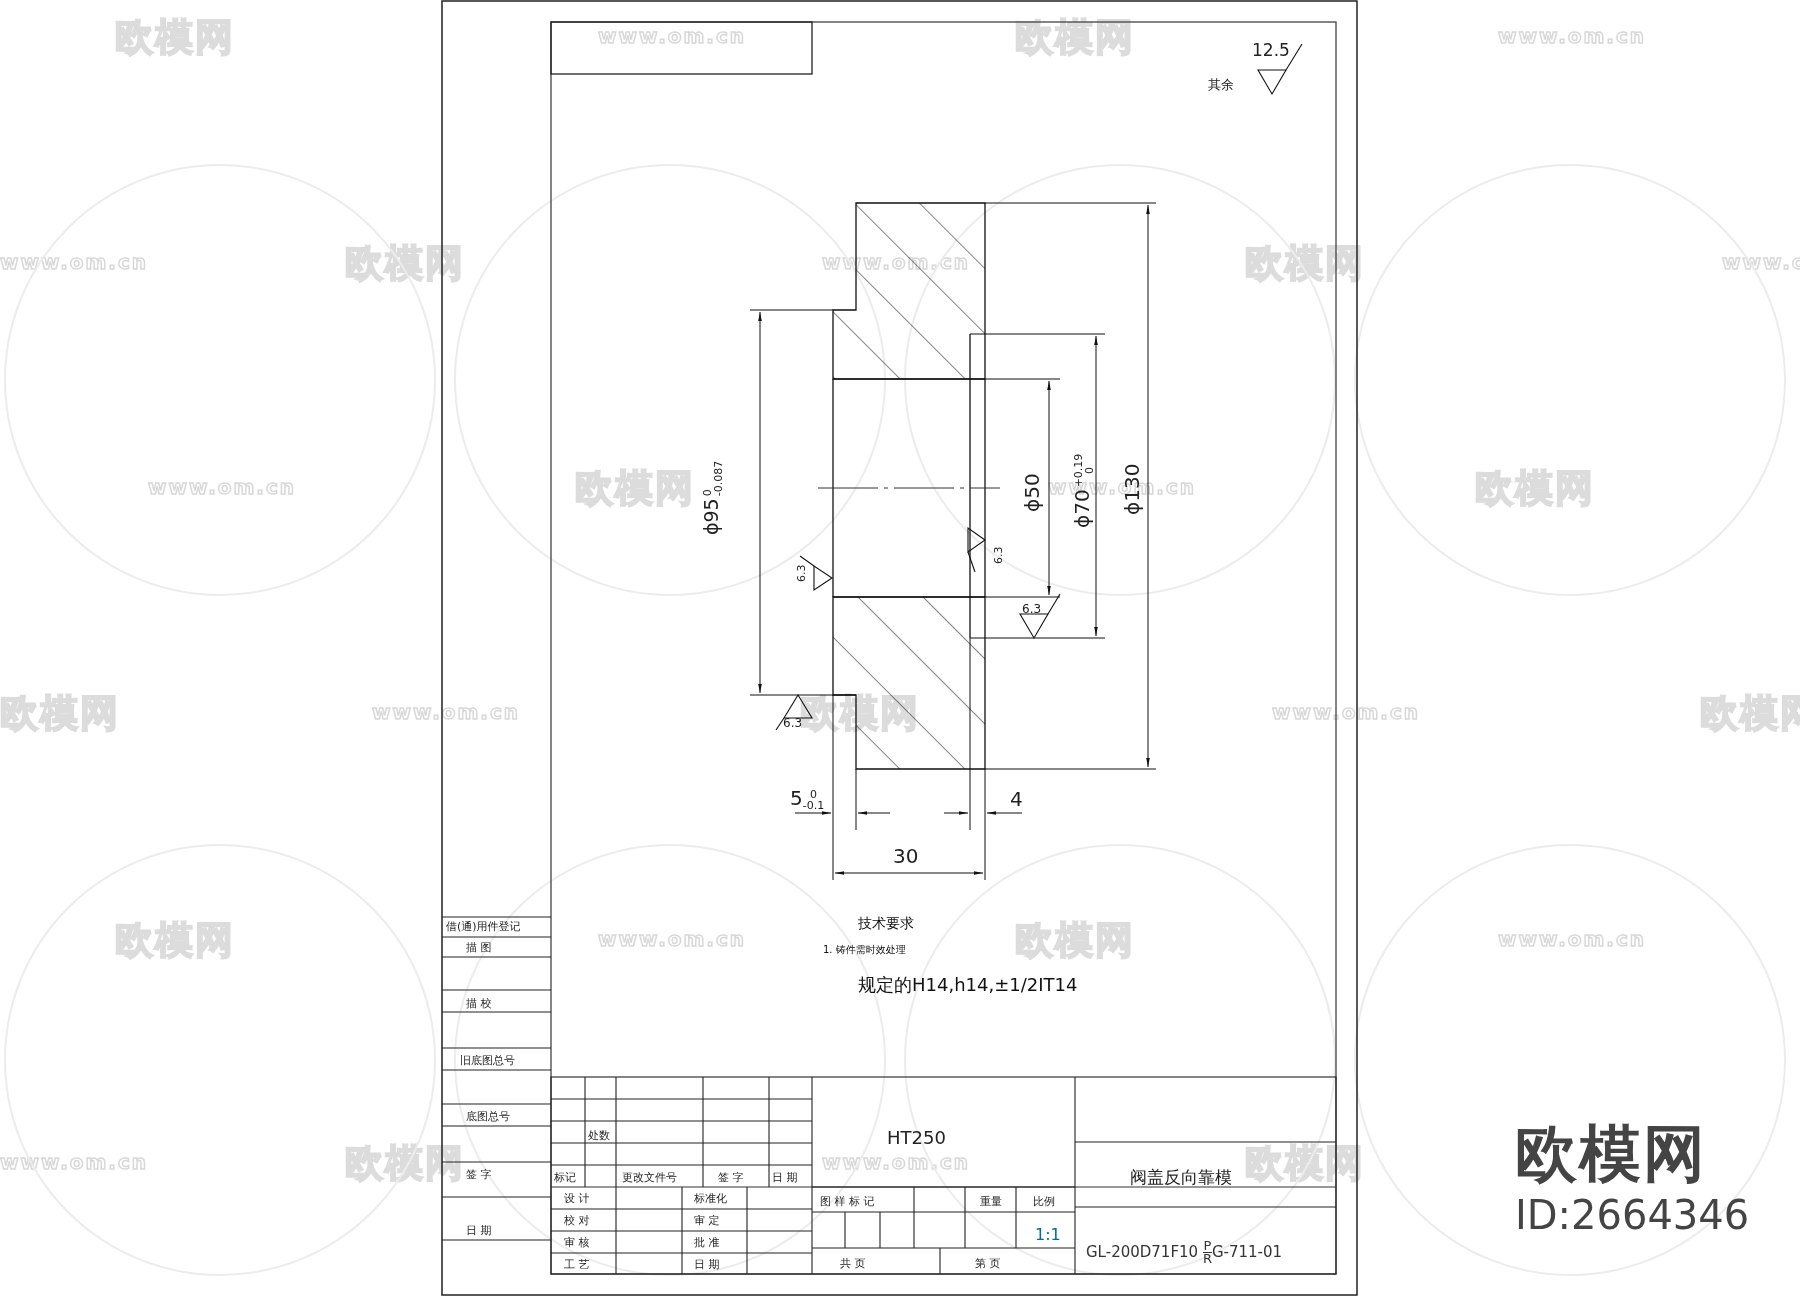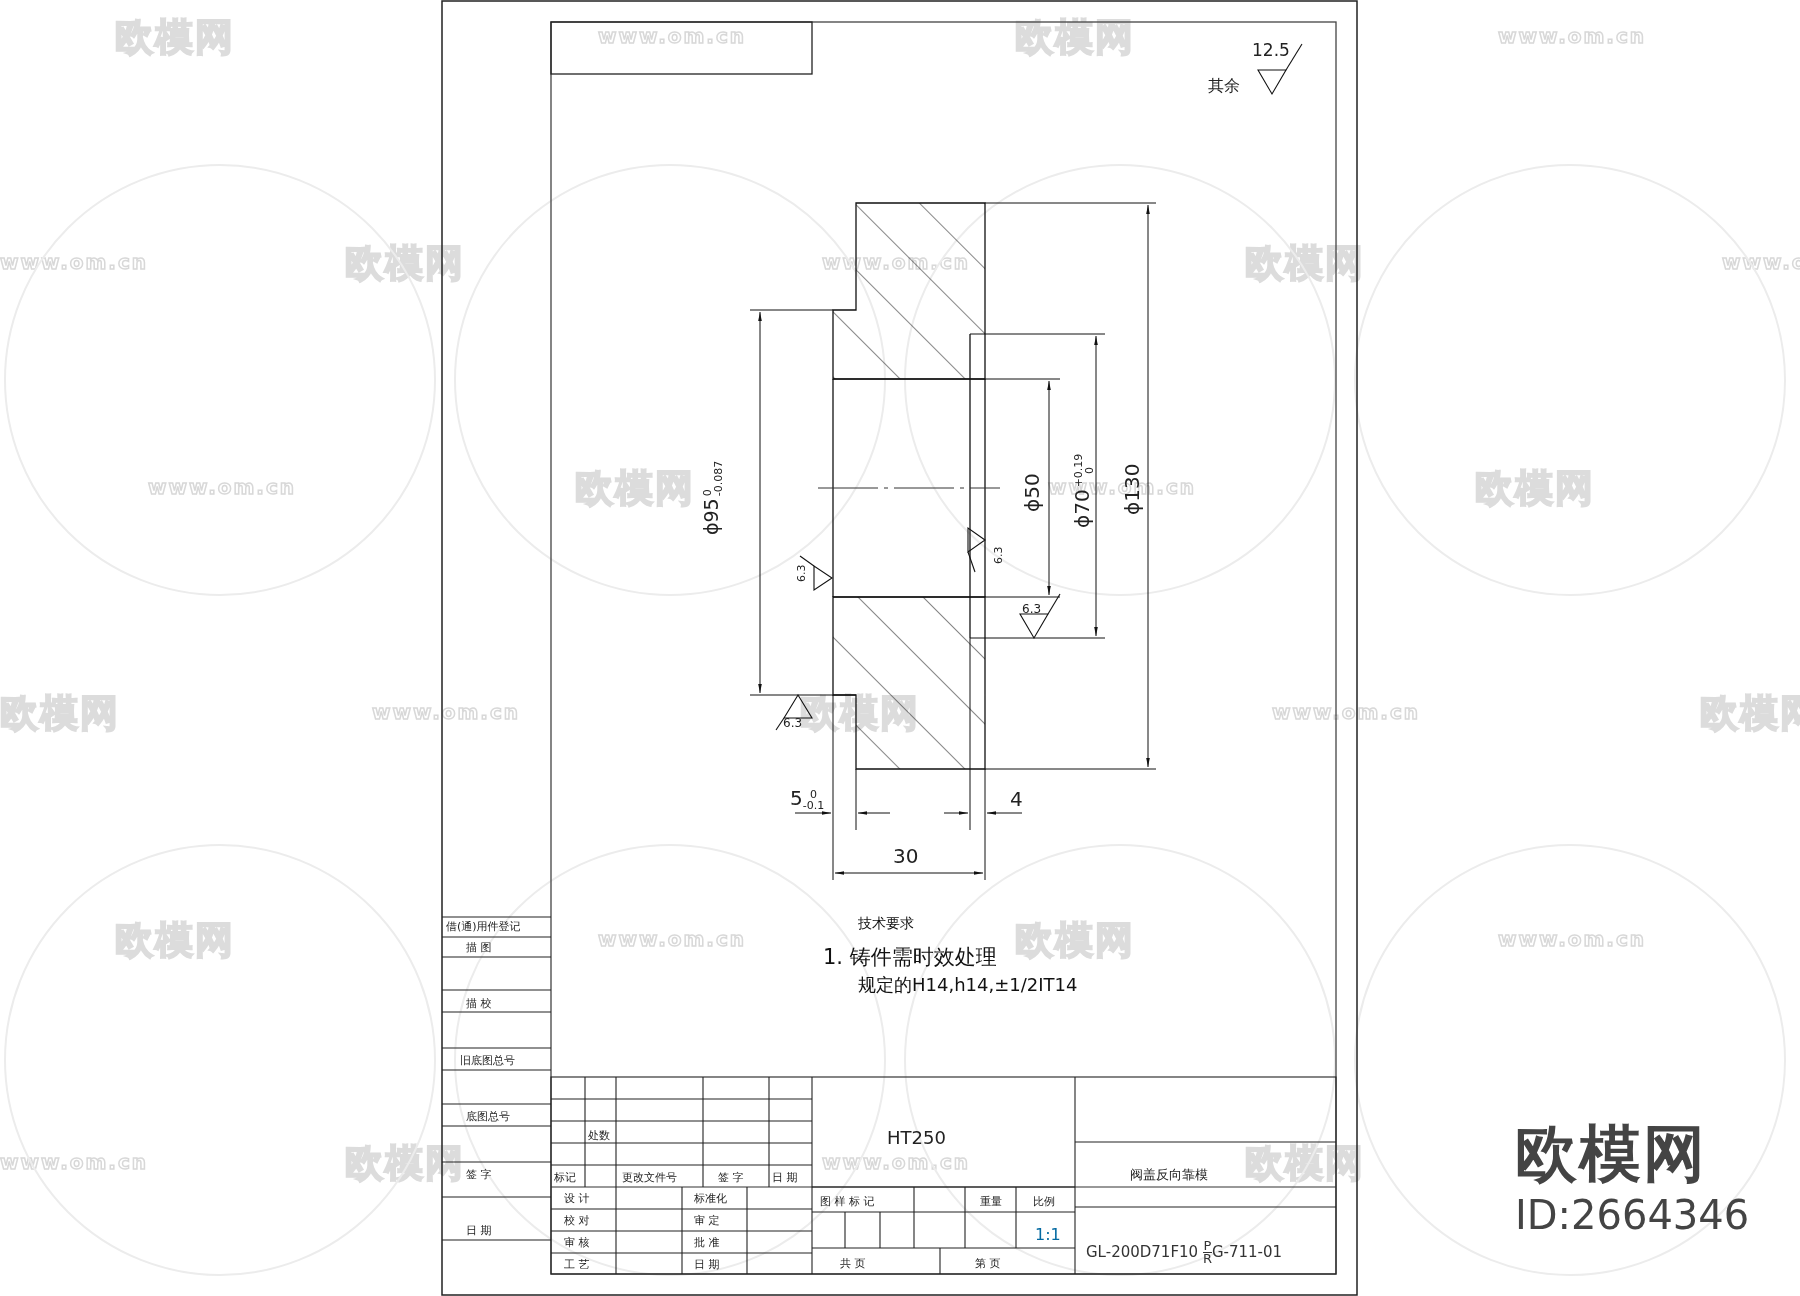--- a/index.html
+++ b/index.html
@@ -122,21 +122,21 @@
 
     <path d="M1020,614 L1048,614 L1034,638 Z"></path>
       <line x1="1048" y1="614" x2="1060" y2="594"></line>
 
     <path d="M784,718 L798,695 L812,718 Z"></path>
       <line x1="784" y1="718" x2="776" y2="730"></line>
   </g>
 </svg>
 
 <span class="dim" style="left:1252px;top:40px;font-size:17px">12.5</span>
-<span class="dim" style="left:1208px;top:76px;font-size:16px">其余</span>
+<span class="dim" style="left:1208px;top:76px;font-size:13px">其余</span>
 
 <div class="dim" style="left:700px;top:430px;transform:rotate(-90deg);transform-origin:left top;font-size:19px;top:535px;">
   <span>ϕ95</span><span style="display:inline-block;vertical-align:middle;font-size:11px;line-height:11px;margin-left:2px"><span style="display:block">0</span><span style="display:block">-0.087</span></span>
 </div>
 <div class="dim" style="left:1020px;top:512px;transform:rotate(-90deg);transform-origin:left top;font-size:20px"><span>ϕ50</span></div>
 <div class="dim" style="left:1070px;top:528px;transform:rotate(-90deg);transform-origin:left top;font-size:20px">
   <span>ϕ70</span><span style="display:inline-block;vertical-align:middle;font-size:11px;line-height:11px;margin-left:2px"><span style="display:block">+0.19</span><span style="display:block;text-align:center">0</span></span>
 </div>
 <div class="dim" style="left:1120px;top:515px;transform:rotate(-90deg);transform-origin:left top;font-size:20px"><span>ϕ130</span></div>
 
@@ -146,21 +146,21 @@
 <span class="dim" style="left:1010px;top:787px;font-size:20px">4</span>
 <span class="dim" style="left:893px;top:844px;font-size:20px">30</span>
 
 <span class="dim" style="left:795px;top:582px;font-size:11px;transform:rotate(-90deg);transform-origin:left top">6.3</span>
 <span class="dim" style="left:992px;top:564px;font-size:11px;transform:rotate(-90deg);transform-origin:left top">6.3</span>
 <span class="dim" style="left:1022px;top:602px;font-size:12px">6.3</span>
 <span class="dim" style="left:783px;top:716px;font-size:12px">6.3</span>
 
 <div class="abs" style="left:823px;top:915px">
   <div style="font-size:14px;margin-left:35px;height:28px">技术要求</div>
-  <div style="font-size:21px;height:30px">1. 铸件需时效处理</div>
+  <div style="font-size:10px;height:30px">1. 铸件需时效处理</div>
   <div style="font-size:18px;margin-left:35px">规定的H14,h14,±1/2IT14</div>
 </div>
 
 <svg class="abs" style="left:0;top:0" width="1800" height="1296">
   <g stroke="#222" stroke-width="1.1">
     <line x1="442" y1="917" x2="551" y2="917"></line>
     <line x1="442" y1="937" x2="551" y2="937"></line>
     <line x1="442" y1="957" x2="551" y2="957"></line>
     <line x1="442" y1="990" x2="551" y2="990"></line>
     <line x1="442" y1="1012" x2="551" y2="1012"></line>
@@ -234,21 +234,21 @@
 <span class="cell-text" style="left:694px;top:1257px">日 期</span>
 
 <span class="abs" style="left:887px;top:1127px;font-size:18px;color:#222">HT250</span>
 <span class="cell-text" style="left:820px;top:1194px">图 样 标 记</span>
 <span class="cell-text" style="left:980px;top:1194px">重量</span>
 <span class="cell-text" style="left:1033px;top:1194px">比例</span>
 <span class="abs" style="left:1035px;top:1225px;font-size:16px;color:#0369a1">1:1</span>
 <span class="cell-text" style="left:840px;top:1256px">共    页</span>
 <span class="cell-text" style="left:975px;top:1256px">第    页</span>
 
-<span class="abs" style="left:1130px;top:1166px;font-size:13px;color:#222">阀盖反向靠模</span>
+<span class="abs" style="left:1130px;top:1166px;font-size:17px;color:#222">阀盖反向靠模</span>
 
 <div class="abs" style="left:1086px;top:1240px;font-size:15px;color:#333;white-space:nowrap">
   <span>GL-200D71F10</span>
   <span style="display:inline-block;vertical-align:middle;font-size:13px;line-height:12px;text-align:center"><span style="display:block;border-bottom:1px solid #333">P</span><span style="display:block">R</span></span><span>G-711-01</span>
 </div>
 
 <span class="brand" style="left:1515px;top:1112px;font-size:62px;font-weight:bold;letter-spacing:2px">欧模网</span>
 <span class="brand" style="left:1515px;top:1192px;font-size:40px">ID:2664346</span>
 
 </body></html>

